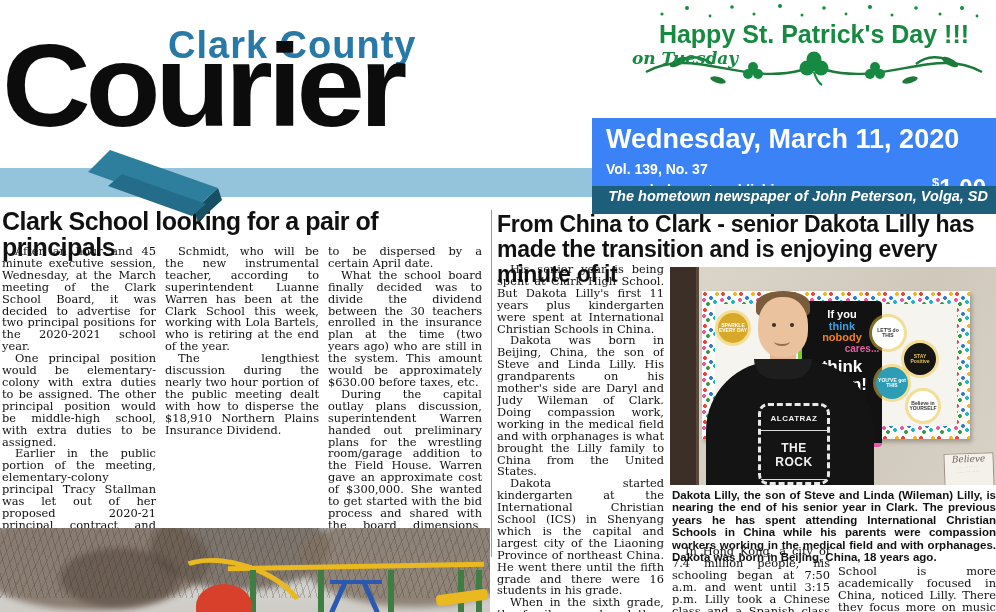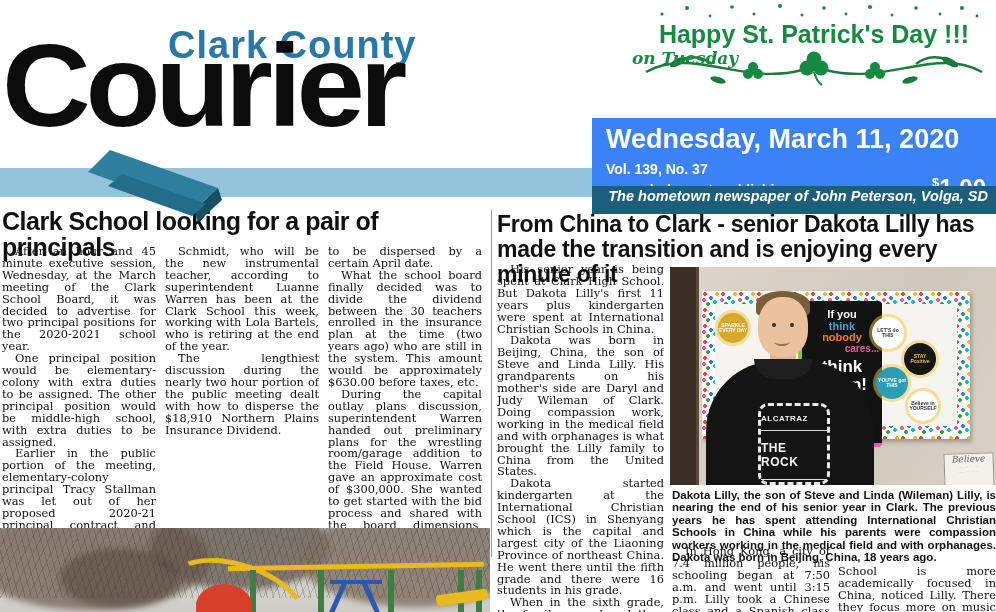--- a/index.html
+++ b/index.html
@@ -91,21 +91,21 @@
       border-radius:46% 46% 44% 44%;}
   .man-hair{position:absolute;left:86px;top:24px;width:54px;height:26px;background:#7a5b3a;
       border-radius:50% 50% 20% 20%;}
   .man-eye{position:absolute;width:4px;height:4px;background:#3a2c20;border-radius:50%;}
   .eye-l{left:102px;top:56px;} .eye-r{left:120px;top:56px;}
   .man-smile{position:absolute;left:104px;top:70px;width:16px;height:7px;
       border-bottom:2px solid #9c6b50;border-radius:0 0 50% 50%;}
   .hood{position:absolute;left:84px;top:92px;width:58px;height:20px;background:#1e1e1e;
       border-radius:0 0 26px 26px;}
   .emblem{position:absolute;left:52px;top:42px;width:66px;height:76px;border:3px dashed #e8e8e8;
-      border-radius:10px;text-align:left;color:#f2f2f2;font-weight:bold;}
+      border-radius:10px;text-align:center;color:#f2f2f2;font-weight:bold;}
   .em-1{font-size:8px;margin-top:8px;letter-spacing:0.5px;}
   .em-rock{font-size:12px;margin-top:7px;letter-spacing:0.5px;border-top:1px solid #ddd;
       border-bottom:1px solid #ddd;padding:10px 0;}
   .em-3{font-size:5px;margin-top:10px;}
   .sign{position:absolute;left:274px;top:186px;width:48px;height:32px;background:#f4f1ea;
       border:1px solid #9a9186;transform:rotate(-2deg);text-align:center;color:#6b6257;}
   .sign-word{font-family:"DejaVu Serif",serif;font-style:italic;font-size:9px;line-height:11px;}
   .sign-lines{font-size:4px;line-height:4.5px;letter-spacing:0.5px;}
   
   .photo-l{position:absolute;left:0px;top:528px;width:490px;height:84px;overflow:hidden;

